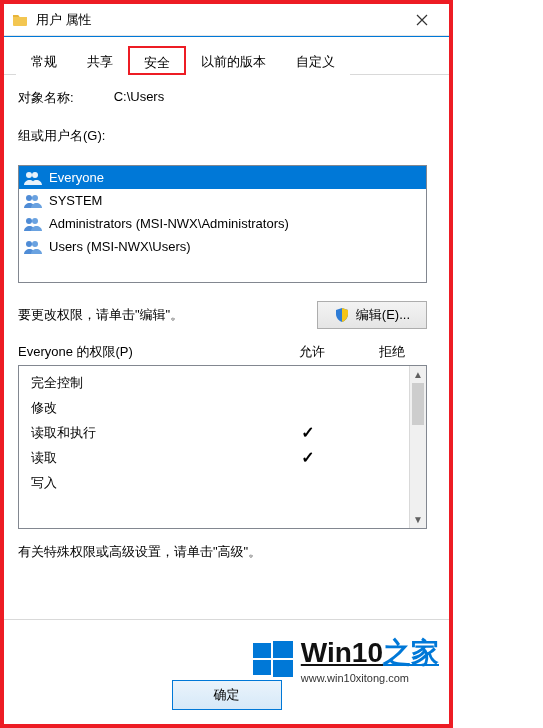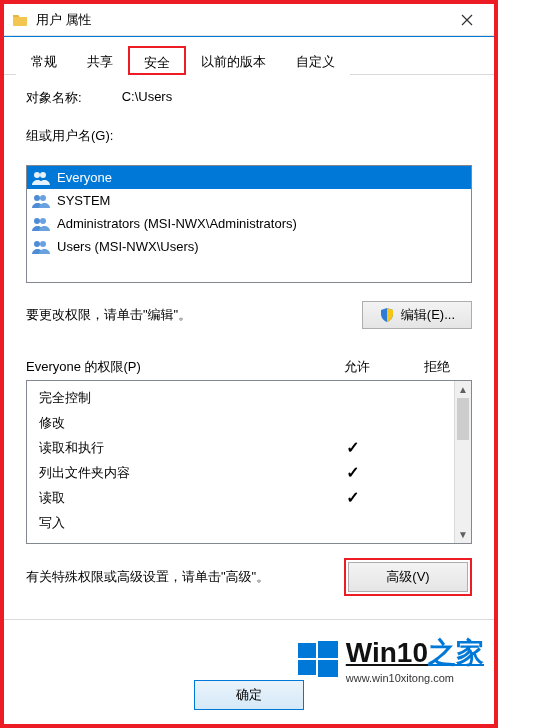--- a/index.html
+++ b/index.html
@@ -6,21 +6,21 @@
   body {
     margin: 0;
     font-family: "Microsoft YaHei", "Segoe UI", sans-serif;
     font-size: 13px;
     background: #fff;
     width: 543px;
     height: 728px;
     position: relative;
     overflow: hidden;
   }
-  .outer-red { border: 4px solid #ed1c24; width: 498px; height: 728px; position: relative; }
+  .outer-red { border: 4px solid #ed1c24; width: 453px; height: 728px; position: relative; }
   .window { position: absolute; inset: 0; display: flex; flex-direction: column; }
   .titlebar {
     background: #fff;
     border-bottom: 1px solid #e5e5e5;
     height: 32px;
     display: flex;
     align-items: center;
     padding: 0 4px 0 8px;
     color: #000;
     position:relative;
@@ -48,21 +48,21 @@
     color:#000;
     position:relative;
     top:1px;
     background:#fff;
     font-family:Liberation Mono, monospace;
   }
   .tab.active-red {
     border:2px solid #ed1c24;
   }
   .content {
-    padding: 14px 22px 10px 22px;
+    padding: 14px 22px 10px 14px;
     flex:1;
     display:flex;
     flex-direction:column;
   }
   .row-objname { display:flex; gap:40px; margin-bottom:20px; }
   .label { color:#000; }
   .grouplabel { margin-bottom:20px; }
   .listbox {
     border:1px solid #828790;
     height:118px;
@@ -87,21 +87,21 @@
     background:linear-gradient(#f3f3f3,#e5e5e5);
     padding:4px 16px;
     min-width:110px;
     text-align:center;
     display:inline-flex; align-items:center; justify-content:center;
     gap:6px;
     height:28px;
   }
   .shield { width:16px; height:16px; display:inline-block;}
   .perm-header {
-    display:flex; margin-top:15px; margin-bottom:4px;
+    display:flex; margin-top:0; margin-bottom:4px;
   }
   .perm-header .col-name{ flex:1; }
   .perm-header .col-allow{ width:90px; text-align:center;}
   .perm-header .col-deny{ width:70px; text-align:center;}
   .perm-box {
     border:1px solid #828790;
     height:164px;
     display:flex;
     position:relative;
   }
@@ -264,50 +264,40 @@
           <span class="pname">修改</span>
           <span class="pallow"></span>
           <span class="pdeny"></span>
         </div>
         <div class="perm-row">
           <span class="pname">读取和执行</span>
           <span class="pallow checkmark"></span>
           <span class="pdeny"></span>
         </div>
         <div class="perm-row">
-          <span class="pname">列出文件夹内容</span>
-          <span class="pallow checkmark"></span>
-          <span class="pdeny"></span>
-        </div>
-        <div class="perm-row">
           <span class="pname">读取</span>
           <span class="pallow checkmark"></span>
           <span class="pdeny"></span>
         </div>
         <div class="perm-row">
           <span class="pname">写入</span>
           <span class="pallow"></span>
           <span class="pdeny"></span>
         </div>
       </div>
       <div class="scrollbar">
         <div class="sbtn">▲</div>
         <div class="sthumb"></div>
         <div class="sfill"></div>
         <div class="sbtn">▼</div>
       </div>
     </div>
 
     <div class="adv-row">
       <span>有关特殊权限或高级设置，请单击"高级"。</span>
-      <span class="adv-red">
-        <div class="adv-btn">
-          <span>高级(V)</span>
-        </div>
-      </span>
     </div>
 
   </div>
 
   <div class="bottom-bar">
     <div class="ok-btn">
       <span>确定</span>
     </div>
   </div>
 

